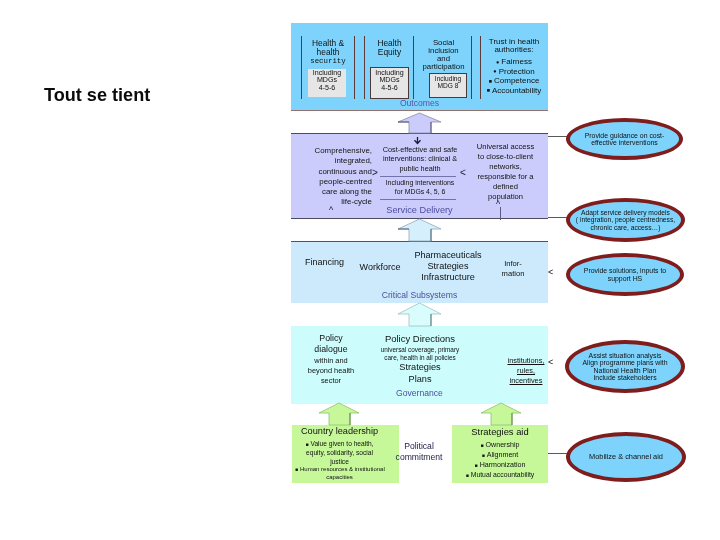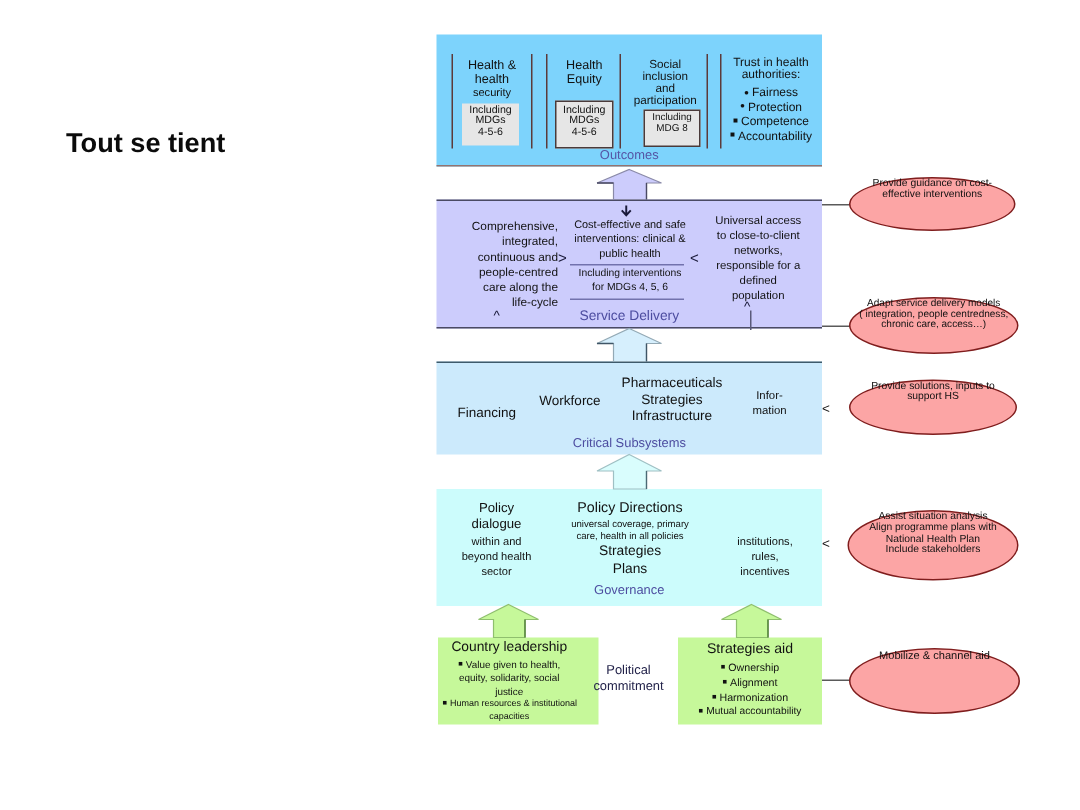--- a/index.html
+++ b/index.html
@@ -22,22 +22,22 @@
 
   .txt{position:absolute;text-align:center;line-height:1.02;color:#111;white-space:nowrap;}
   .sec-label{position:absolute;text-align:center;width:100%;left:0;}
 
   .graybox{position:absolute;background:#E6E6E6;text-align:center;line-height:1.03;color:#111;}
 
   
   .garrow{position:absolute;color:#151535;font-family:"Liberation Sans",sans-serif;line-height:1;}
 
   
-  .ell{position:absolute;border-radius:50%;background:#fca5a5;border:1px solid #7f1d1d;
-       display:flex;justify-content:center;text-align:center;color:#111;line-height:1.05;}
+  .ell{position:absolute;border-radius:50%;background:#7dd3fc;border:4px solid #7f1d1d;
+       display:flex;align-items:center;justify-content:center;text-align:center;color:#111;line-height:1.05;}
 
   .conn{position:absolute;height:1px;background:#5a5a5a;}
   .bul{font-size:5.5px;vertical-align:middle;margin-right:2px;}
   .sq{font-size:5px;}
   .nw{white-space:nowrap;}
   .connv{position:absolute;width:1px;background:#5a5a5a;}
 </style>
 </head>
 <body>
 
@@ -49,21 +49,21 @@
     <div class="vline" style="left:63px;top:13px;height:63px;"></div>
     <div class="vline" style="left:73px;top:13px;height:63px;"></div>
     <div class="vline" style="left:122px;top:13px;height:63px;"></div>
     <div class="vline" style="left:180px;top:13px;height:63px;"></div>
     <div class="vline" style="left:189px;top:13px;height:63px;"></div>
 
     <div class="txt oc-h" style="left:12px;top:16px;width:50px;font-size:8.4px;">
       <div>Health &amp;</div>
       <div>health</div>
     </div>
-    <div class="txt" style="left:12px;top:35px;width:50px;font-size:7.4px;">security</div>
+    <div class="txt" style="left:12px;top:35px;width:50px;font-size:7.4px;font-family:Liberation Mono, monospace;">security</div>
     <div class="graybox" style="left:17px;top:46px;width:38px;height:27px;font-size:7.1px;padding-top:1px;">
       <div>Including</div>
       <div>MDGs</div>
       <div>4-5-6</div>
     </div>
 
     <div class="txt oc-h" style="left:76px;top:16px;width:45px;font-size:8.4px;">
       <div>Health</div>
       <div>Equity</div>
     </div>
@@ -136,21 +136,21 @@
       <div>defined</div>
       <div>population</div>
     </div>
 
     <div class="garrow" style="left:205px;top:66px;font-size:9px;">^</div>
     <div class="connv" style="left:209px;top:73px;height:13px;background:#5a5a7a;"></div>
     <div class="sec-label" style="top:71px;font-size:9.2px;color:#4d4da0;">Service Delivery</div>
   </div>
 
   <div class="abs" id="subsys">
-    <div class="txt" style="left:3px;top:29px;width:61px;font-size:9.0px;">Financing</div>
+    <div class="txt" style="left:3px;top:16px;width:61px;font-size:9.0px;">Financing</div>
     <div class="txt" style="left:58px;top:21px;width:62px;font-size:9.0px;">Workforce</div>
     <div class="txt" style="left:111px;top:8px;width:92px;font-size:9.1px;line-height:1.22;">
       <div>Pharmaceuticals</div>
       <div>Strategies</div>
       <div>Infrastructure</div>
     </div>
     <div class="txt" style="left:202px;top:17px;width:40px;font-size:7.6px;line-height:1.32;">
       <div>Infor-</div>
       <div>mation</div>
     </div>
@@ -172,21 +172,21 @@
     <div class="txt" style="left:78px;top:8px;width:102px;font-size:9.5px;">Policy Directions</div>
     <div class="txt" style="left:72px;top:20px;width:114px;font-size:6.4px;line-height:1.32;">
       <div>universal coverage, primary</div>
       <div>care, health in all policies</div>
     </div>
     <div class="txt" style="left:78px;top:35px;width:102px;font-size:9.2px;line-height:1.32;">
       <div>Strategies</div>
       <div>Plans</div>
     </div>
 
-    <div class="txt" style="left:183px;top:30px;width:72px;font-size:7.4px;line-height:1.32;">
+    <div class="txt" style="left:199px;top:30px;width:72px;font-size:7.4px;line-height:1.32;text-decoration:underline;">
       <div>institutions,</div>
       <div>rules,</div>
       <div>incentives</div>
     </div>
     <div class="garrow" style="left:257px;top:32px;font-size:9px;color:#111;">&lt;</div>
 
     <div class="sec-label" style="top:62px;font-size:8.6px;color:#4d4da0;">Governance</div>
   </div>
 
   <div class="abs" id="green1">

